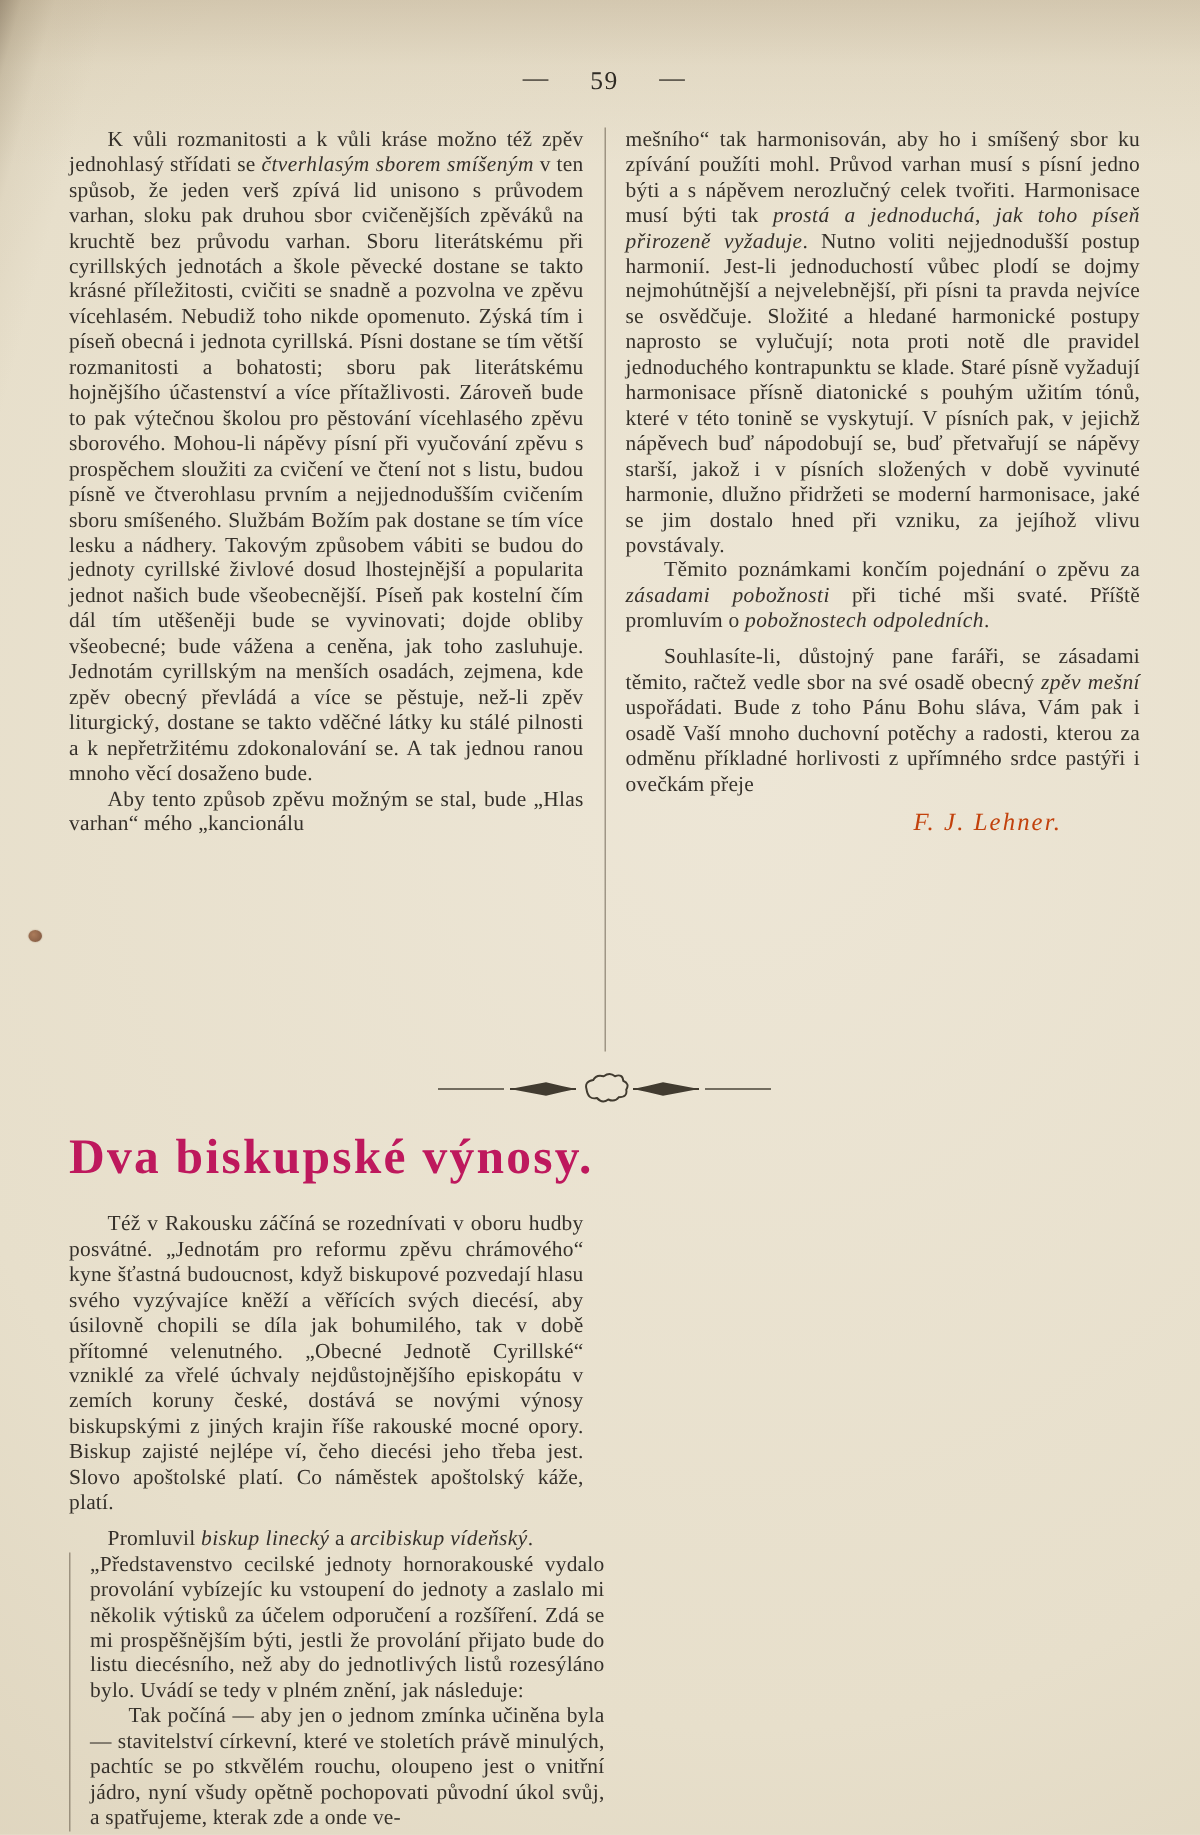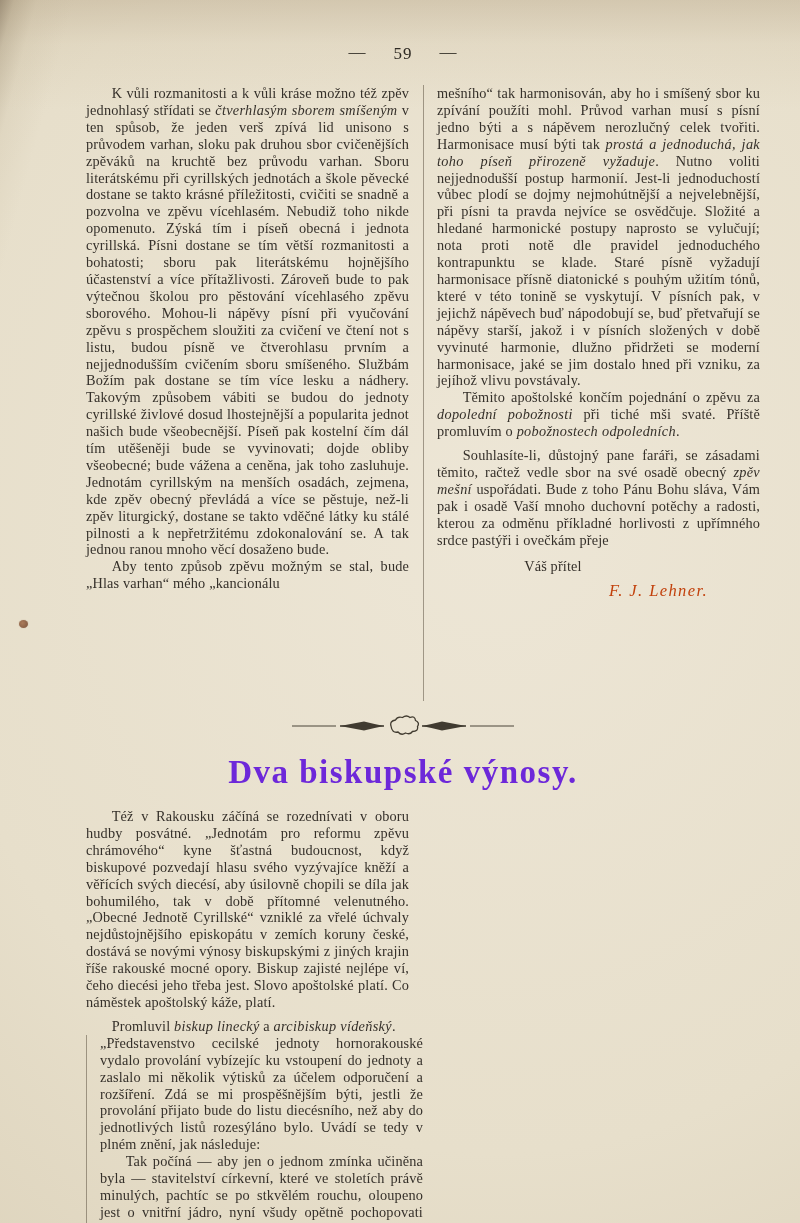--- a/index.html
+++ b/index.html
@@ -14,21 +14,21 @@
     color: #332e26;
   }
   .page { position: relative; width: 800px; height: 1223px; box-sizing: border-box; padding: 44px 40px 0 46px; }
 
   .page-header {
     display: flex; justify-content: center; align-items: baseline; gap: 27px;
     font-size: 17px; letter-spacing: 1px; color: #2e2a23; margin-bottom: 21px;
   }
   .page-header .dash { position: relative; top: -2px; }
 
-  .columns { display: flex; margin-left: 40px; }
+  .columns { display: flex; }
   .col {
     width: 50%; box-sizing: border-box;
     text-align: justify;
     font-size: 14.3px; line-height: 16.9px; letter-spacing: 0.15px;
     color: #35302a;
   }
   .col-left  { padding-right: 14px; }
   .col-right { padding-left: 13px; border-left: 1px solid rgba(96,86,70,0.55); }
   .col p { margin: 0; }
   p.indent { text-indent: 1.8em; }
@@ -38,22 +38,22 @@
   .section-1 .col { min-height: 616px; }
 
   .valediction { margin-top: 10px; padding-left: 27%; text-align: left; }
   .signature {
     margin-top: 8px; text-align: right; padding-right: 52px;
     font-style: italic; font-size: 16.5px; letter-spacing: 1.4px; color: #c2410c;
   }
 
   .divider-row { display: flex; justify-content: center; margin-top: 14px; }
   .article-title {
-    text-align: center; font-size: 33px; font-weight: 700; letter-spacing: 1.5px;
-    color: #6d28d9; margin: 15px 0 0 0; line-height: 40px;
+    text-align: left; font-size: 33px; font-weight: 700; letter-spacing: 1.5px;
+    color: #be185d; margin: 15px 0 0 0; line-height: 40px;
     font-family: "Liberation Serif", "DejaVu Serif", serif;
   }
   .section-2 { margin-top: 16px; flex-direction: column; }
 
   .ink-dot {
     position: absolute; left: 19px; top: 620px; width: 9px; height: 8px;
     border-radius: 50%;
     background: radial-gradient(circle at 38% 38%, #a5714f, #70462f);
     opacity: 0.9; box-shadow: 0 0 1px rgba(112,70,47,0.6);
   }
@@ -70,24 +70,23 @@
   </div>
 
   <div class="columns section-1">
     <div class="col col-left">
         <p class="indent"><span>K vůli rozmanitosti a k vůli kráse možno též zpěv jednohlasý střídati se </span><em>čtverhlasým sborem smíšeným</em><span> v ten spůsob, že jeden verš zpívá lid unisono s průvodem varhan, sloku pak druhou sbor cvičenějších zpěváků na kruchtě bez průvodu varhan. Sboru literátskému při cyrillských jednotách a škole pěvecké dostane se takto krásné příležitosti, cvičiti se snadně a pozvolna ve zpěvu vícehlasém. Nebudiž toho nikde opomenuto. Zýská tím i píseň obecná i jednota cyrillská. Písni dostane se tím větší rozmanitosti a bohatosti; sboru pak literátskému hojnějšího účastenství a více přítažlivosti. Zároveň bude to pak výtečnou školou pro pěstování vícehlasého zpěvu sborového. Mohou-li nápěvy písní při vyučování zpěvu s prospěchem sloužiti za cvičení ve čtení not s listu, budou písně ve čtverohlasu prvním a nejjednodušším cvičením sboru smíšeného. Službám Božím pak dostane se tím více lesku a nádhery. Takovým způsobem vábiti se budou do jednoty cyrillské živlové dosud lhostejnější a popularita jednot našich bude všeobecnější. Píseň pak kostelní čím dál tím utěšeněji bude se vyvinovati; dojde obliby všeobecné; bude vážena a ceněna, jak toho zasluhuje. Jednotám cyrillským na menších osadách, zejmena, kde zpěv obecný převládá a více se pěstuje, než-li zpěv liturgický, dostane se takto vděčné látky ku stálé pilnosti a k nepřetržitému zdokonalování se. A tak jednou ranou mnoho věcí dosaženo bude.</span></p>
         <p class="indent"><span>Aby tento způsob zpěvu možným se stal, bude „Hlas varhan“ mého „kancionálu</span></p>
       </div>
     <div class="col col-right">
       <div>
           <p class=""><span>mešního“ tak harmonisován, aby ho i smíšený sbor ku zpívání použíti mohl. Průvod varhan musí s písní jedno býti a s nápěvem nerozlučný celek tvořiti. Harmonisace musí býti tak </span><em>prostá a jednoduchá, jak toho píseň přirozeně vyžaduje</em><span>. Nutno voliti nejjednodušší postup harmonií. Jest-li jednoduchostí vůbec plodí se dojmy nejmohútnější a nejvelebnější, při písni ta pravda nejvíce se osvědčuje. Složité a hledané harmonické postupy naprosto se vylučují; nota proti notě dle pravidel jednoduchého kontrapunktu se klade. Staré písně vyžadují harmonisace přísně diatonické s pouhým užitím tónů, které v této tonině se vyskytují. V písních pak, v jejichž nápěvech buď nápodobují se, buď přetvařují se nápěvy starší, jakož i v písních složených v době vyvinuté harmonie, dlužno přidržeti se moderní harmonisace, jaké se jim dostalo hned při vzniku, za jejíhož vlivu povstávaly.</span></p>
-          <p class="indent"><span>Těmito apoštolské končím pojednání o zpěvu za </span><em>dopolední pobožnosti</em><span> při tiché mši svaté. Příště promluvím o </span><em>pobožnostech odpoledních</em><span>.</span></p>
+          <p class="indent"><span>Těmito poznámkami končím pojednání o zpěvu za </span><em>zásadami pobožnosti</em><span> při tiché mši svaté. Příště promluvím o </span><em>pobožnostech odpoledních</em><span>.</span></p>
           <p class="indent spaced"><span>Souhlasíte-li, důstojný pane faráři, se zásadami těmito, račtež vedle sbor na své osadě obecný </span><em>zpěv mešní</em><span> uspořádati. Bude z toho Pánu Bohu sláva, Vám pak i osadě Vaší mnoho duchovní potěchy a radosti, kterou za odměnu příkladné horlivosti z upřímného srdce pastýři i ovečkám přeje</span></p>
         </div>
-      <div class="valediction">Váš přítel</div>
       <div class="signature">F. J. Lehner.</div>
     </div>
   </div>
 
   <div class="divider-row">
     <svg width="230" height="22" viewBox="0 0 230 22">
       <line x1="4" y1="11" x2="48" y2="11" stroke="#4a4438" stroke-width="1"></line>
       <path d="M52 11 L76 6.5 Q86 9 96 11 Q86 13 76 15.5 Z" fill="#413b30"></path>
       <line x1="52" y1="11" x2="96" y2="11" stroke="#413b30" stroke-width="1.4"></line>
       <path d="M103 11 q-1.5 -5 4.5 -6 q2 -4 7 -2.5 q4 -3 7.5 0 q5 -2 5.5 3 q4.5 2 2 6 q1 5 -5 5 q-2.5 3.5 -7 1.5 q-4 3 -7.5 -1 q-6 1.5 -7 -6 z" fill="none" stroke="#413b30" stroke-width="1.3"></path>

